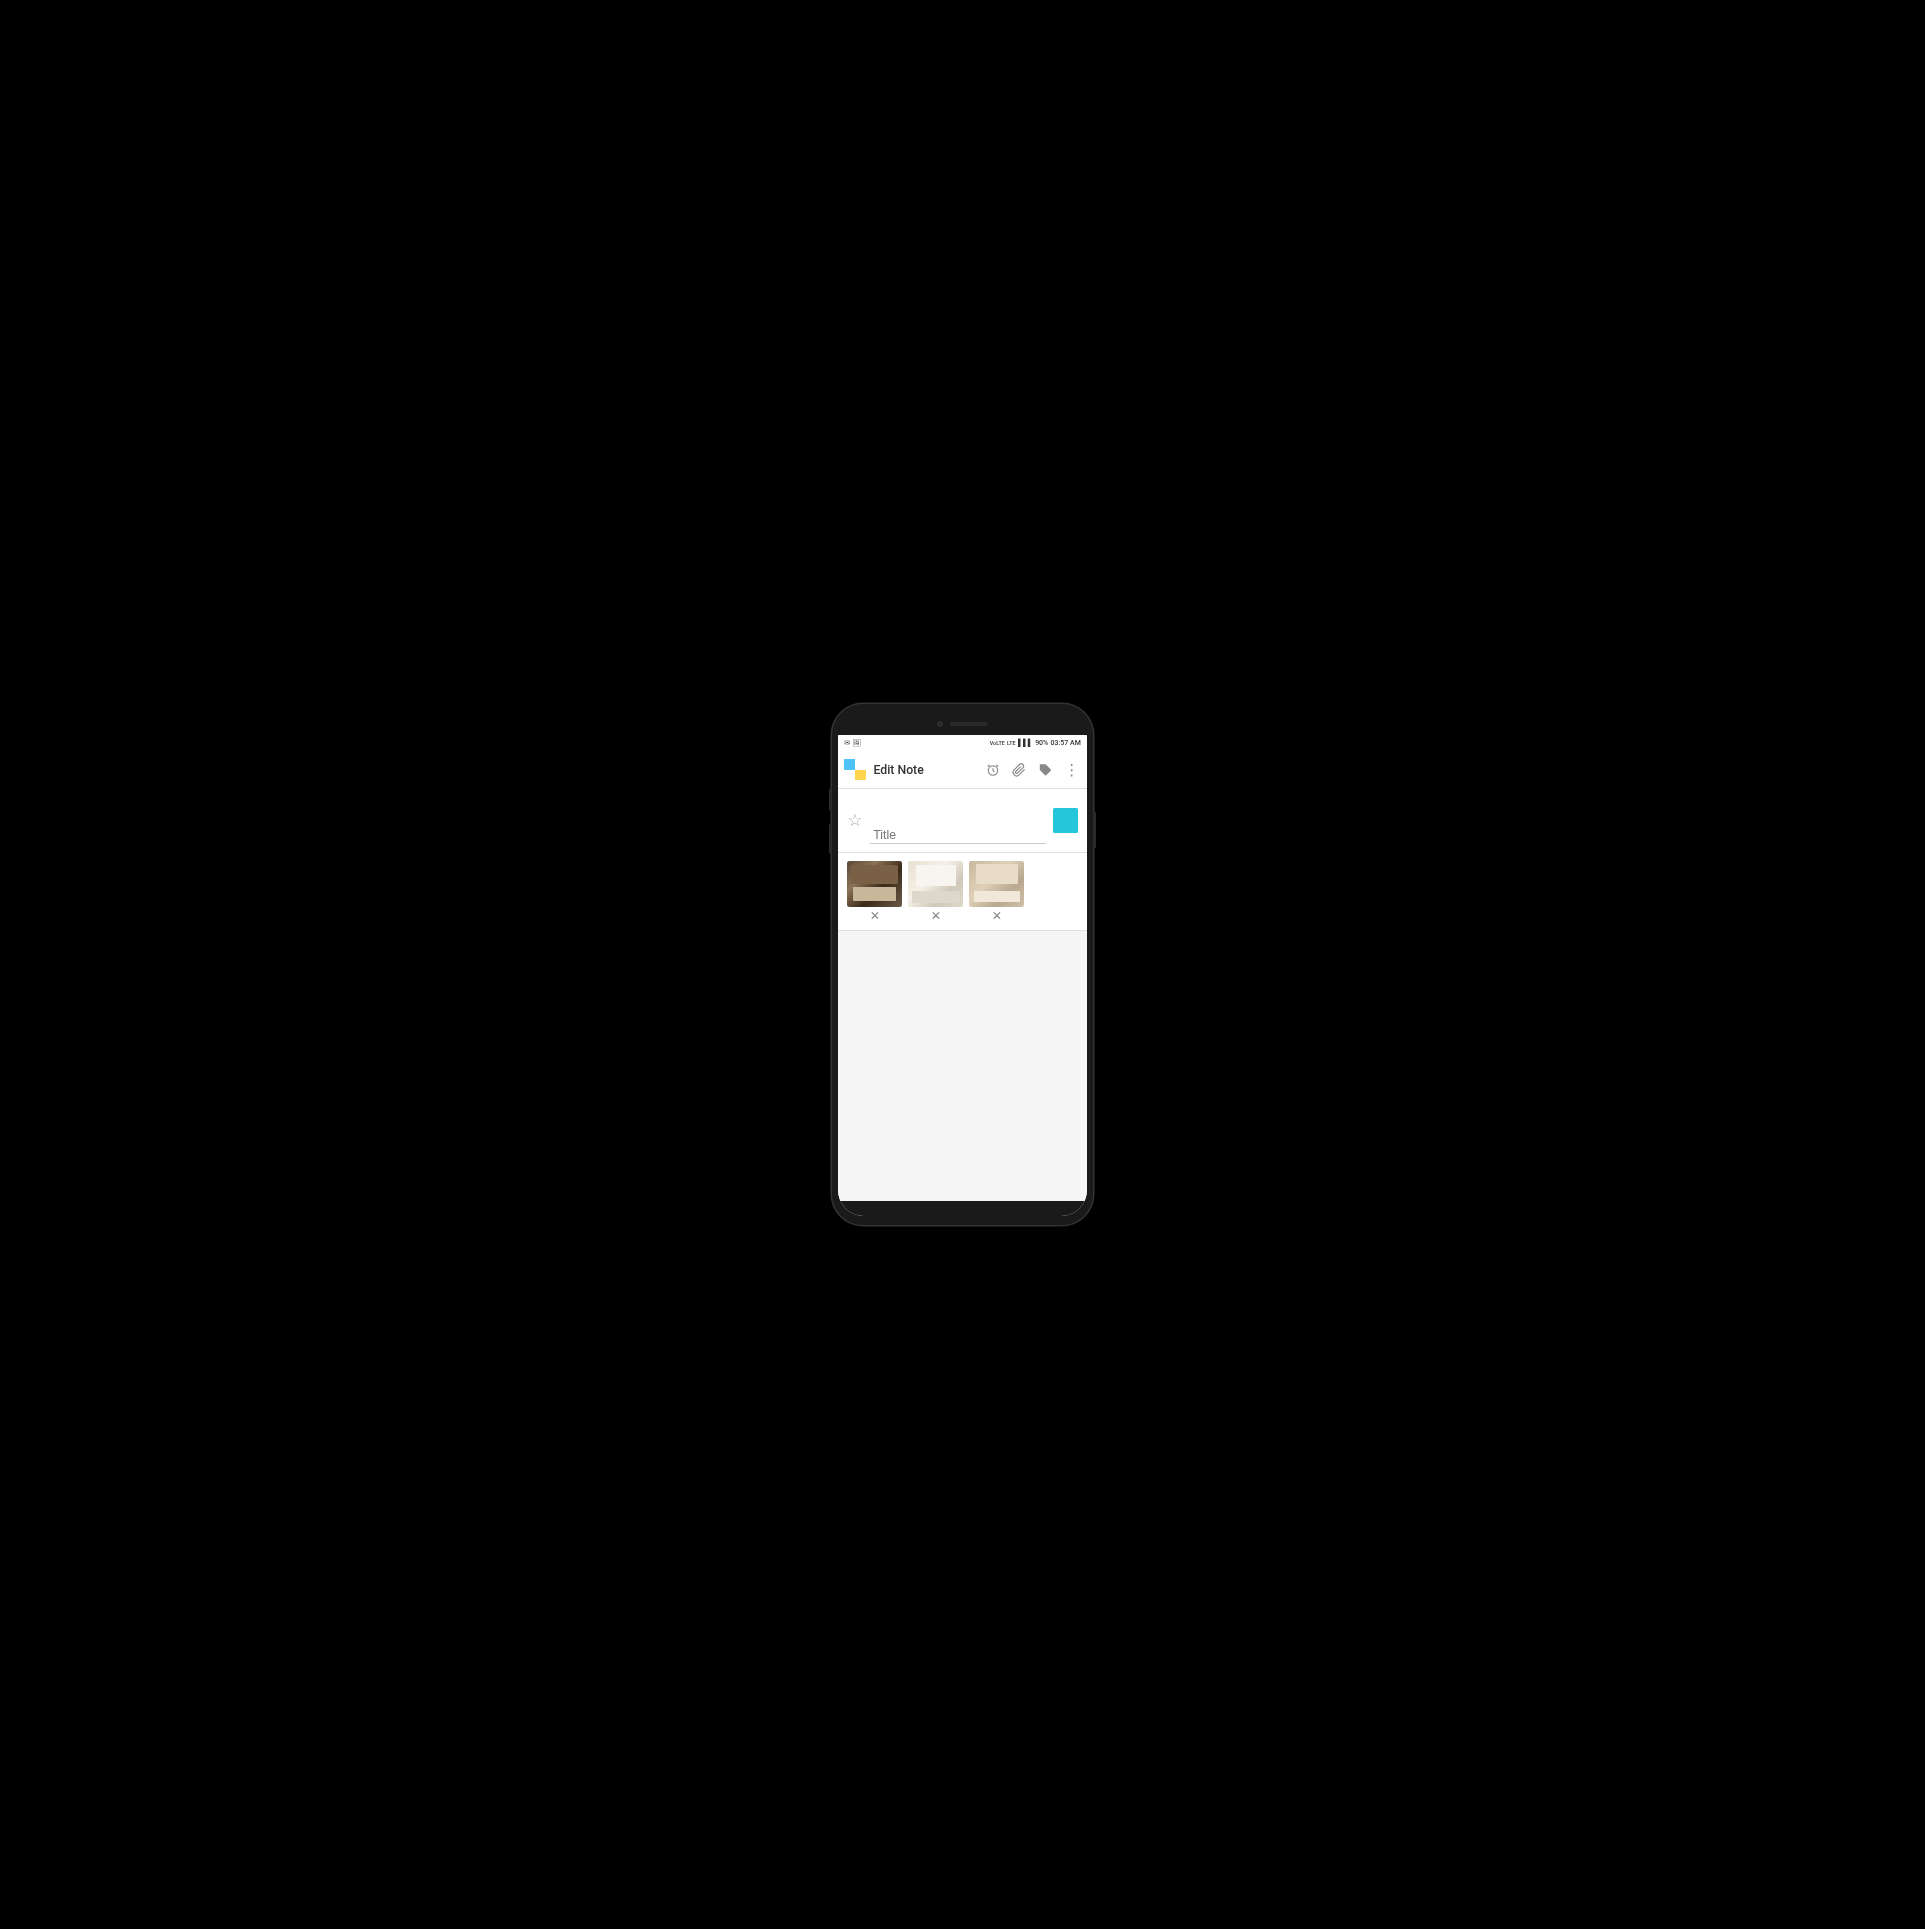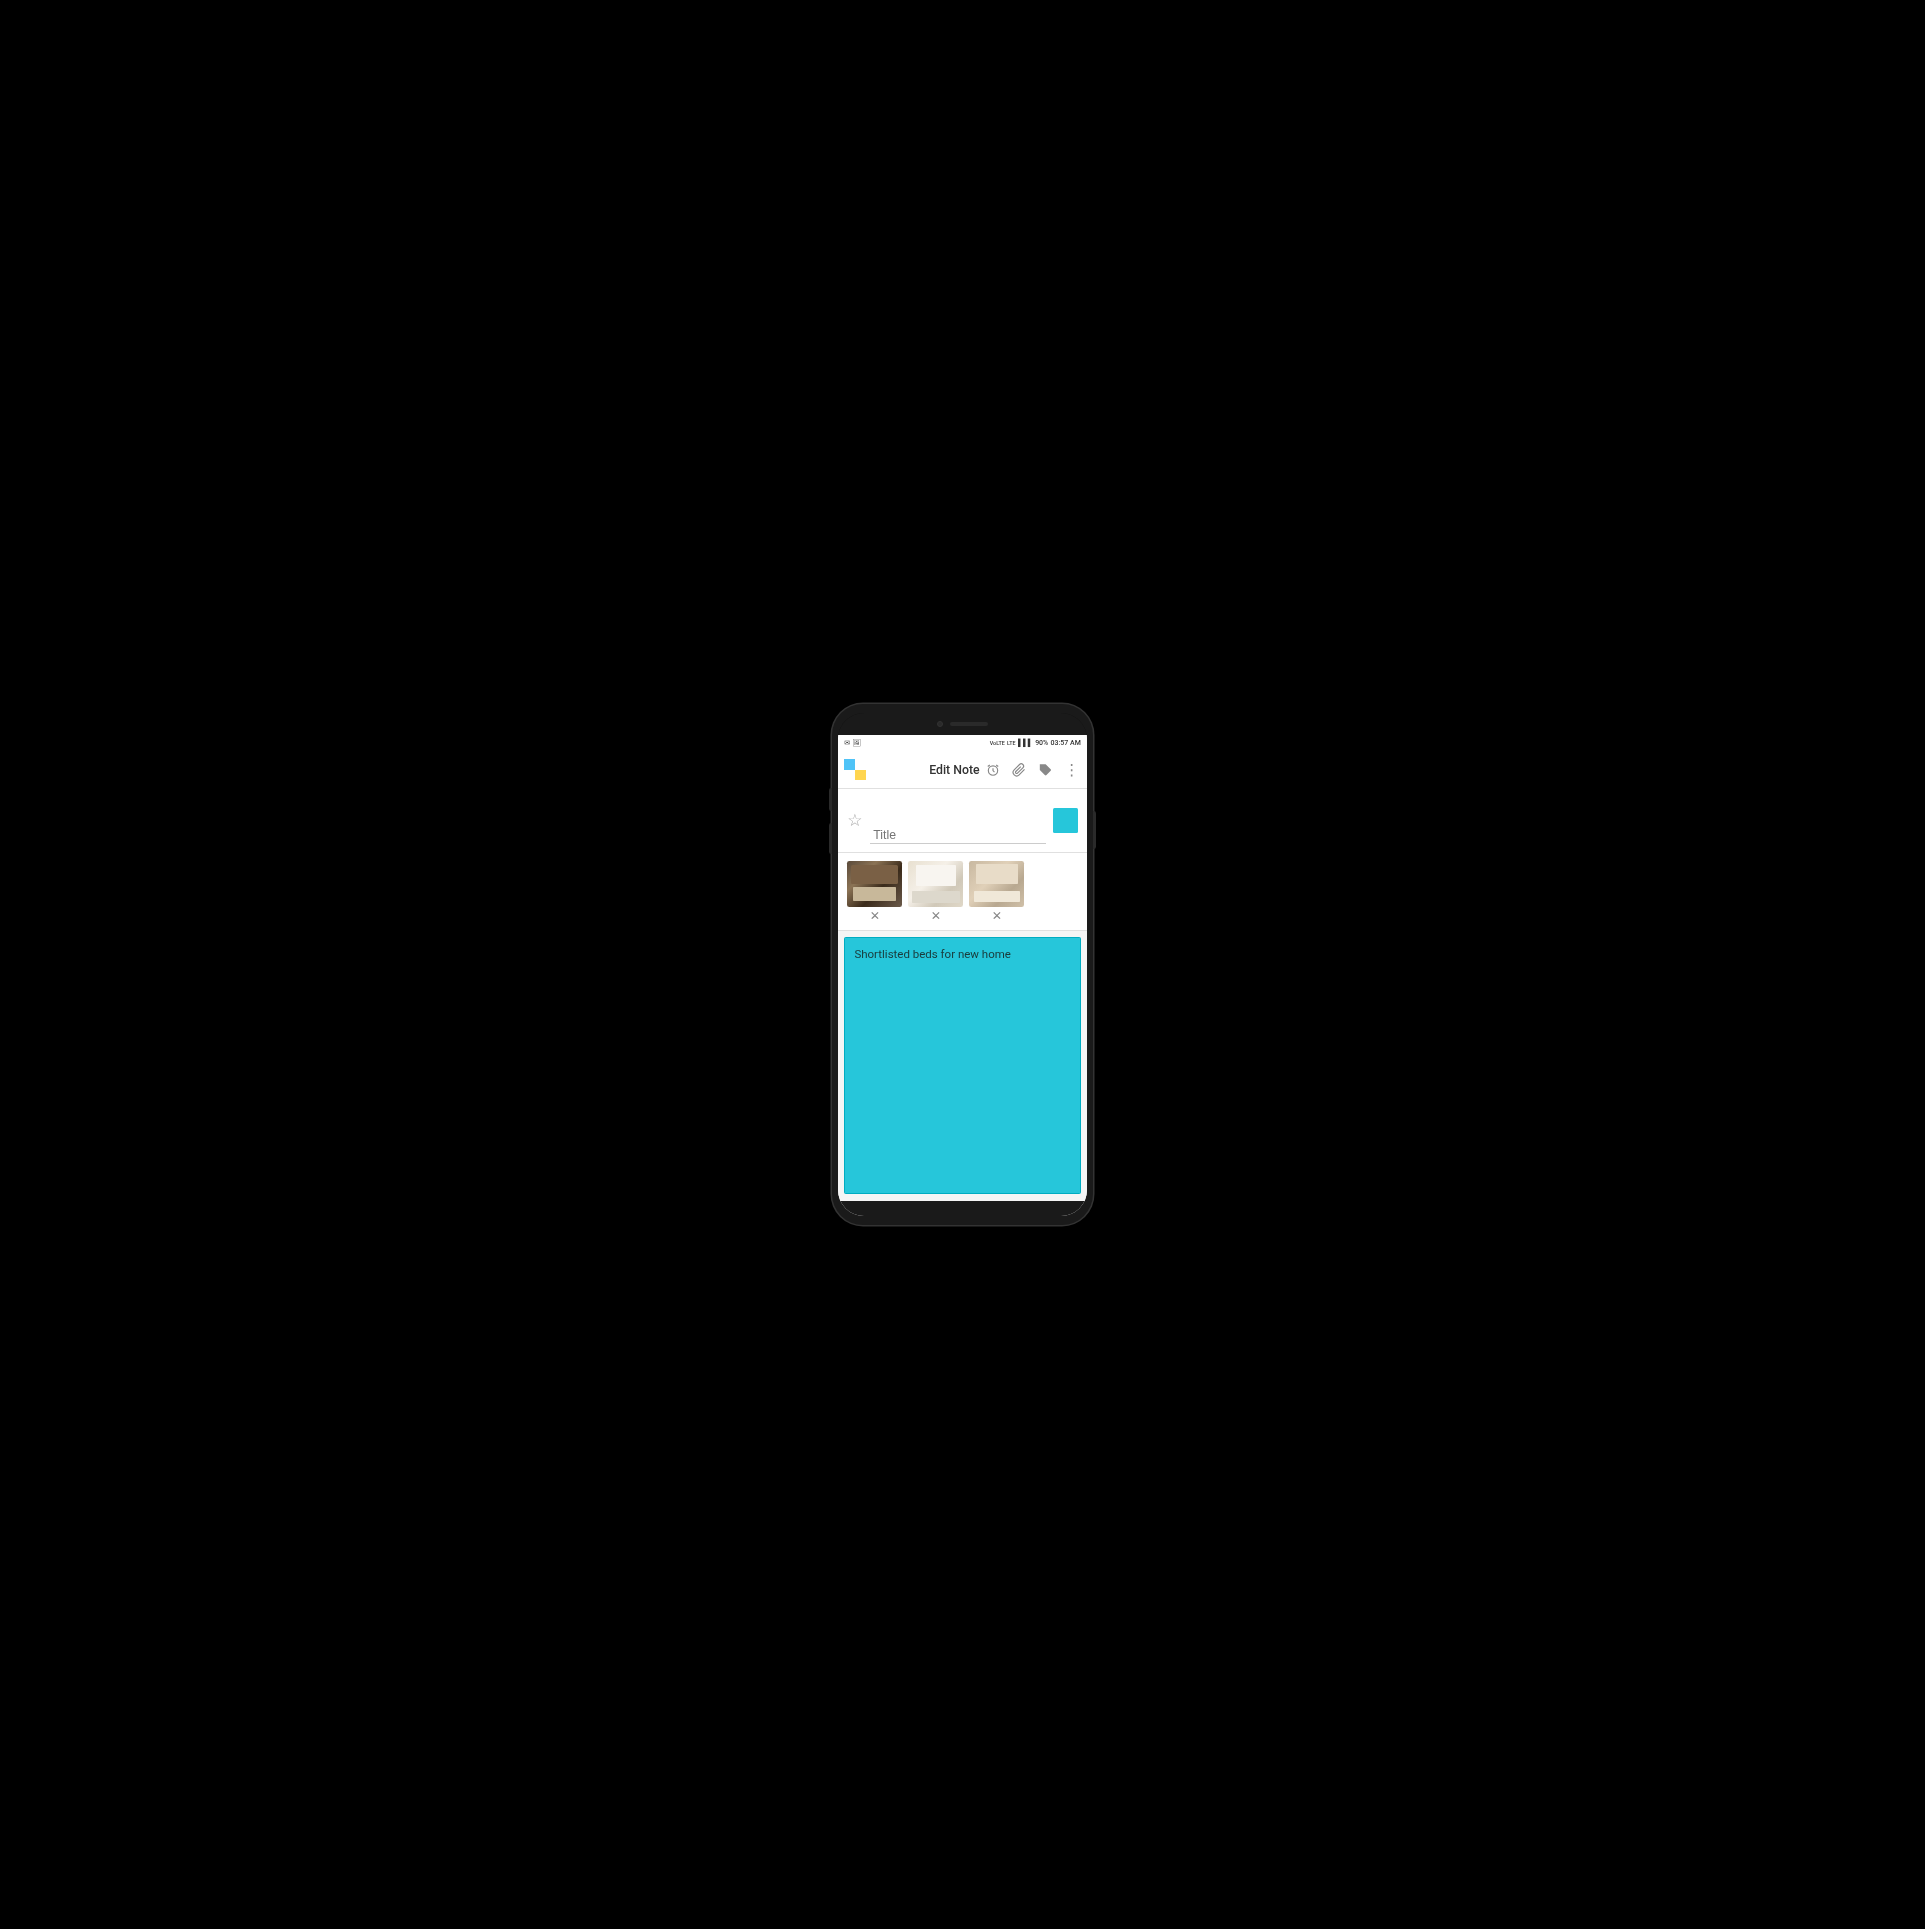--- a/index.html
+++ b/index.html
@@ -137,21 +137,20 @@
       bottom: 0;
       right: 0;
     }
 
     .app-bar-title {
       flex: 1;
       font-size: 12.3px;
       font-weight: 500;
       color: #333;
       margin-left: 3.1px;
-      text-align: right;
     }
 
     .app-bar-actions {
       display: flex;
       align-items: center;
       gap: 7.7px;
     }
 
     .icon-btn {
       width: 18.4px;
@@ -452,23 +451,20 @@
             <span class="remove-btn">✕</span>
           </div>
 
           <div class="image-item">
             <div class="image-thumb bed3"></div>
             <span class="remove-btn">✕</span>
           </div>
 
         </div>
 
-        <div class="note-area">
-          <span class="note-text">Shortlisted beds for new home</span>
-        </div>
 
       </div>
 
       <div class="bottom-bar"></div>
 
     </div>
   </div>
 </div>
 
 

